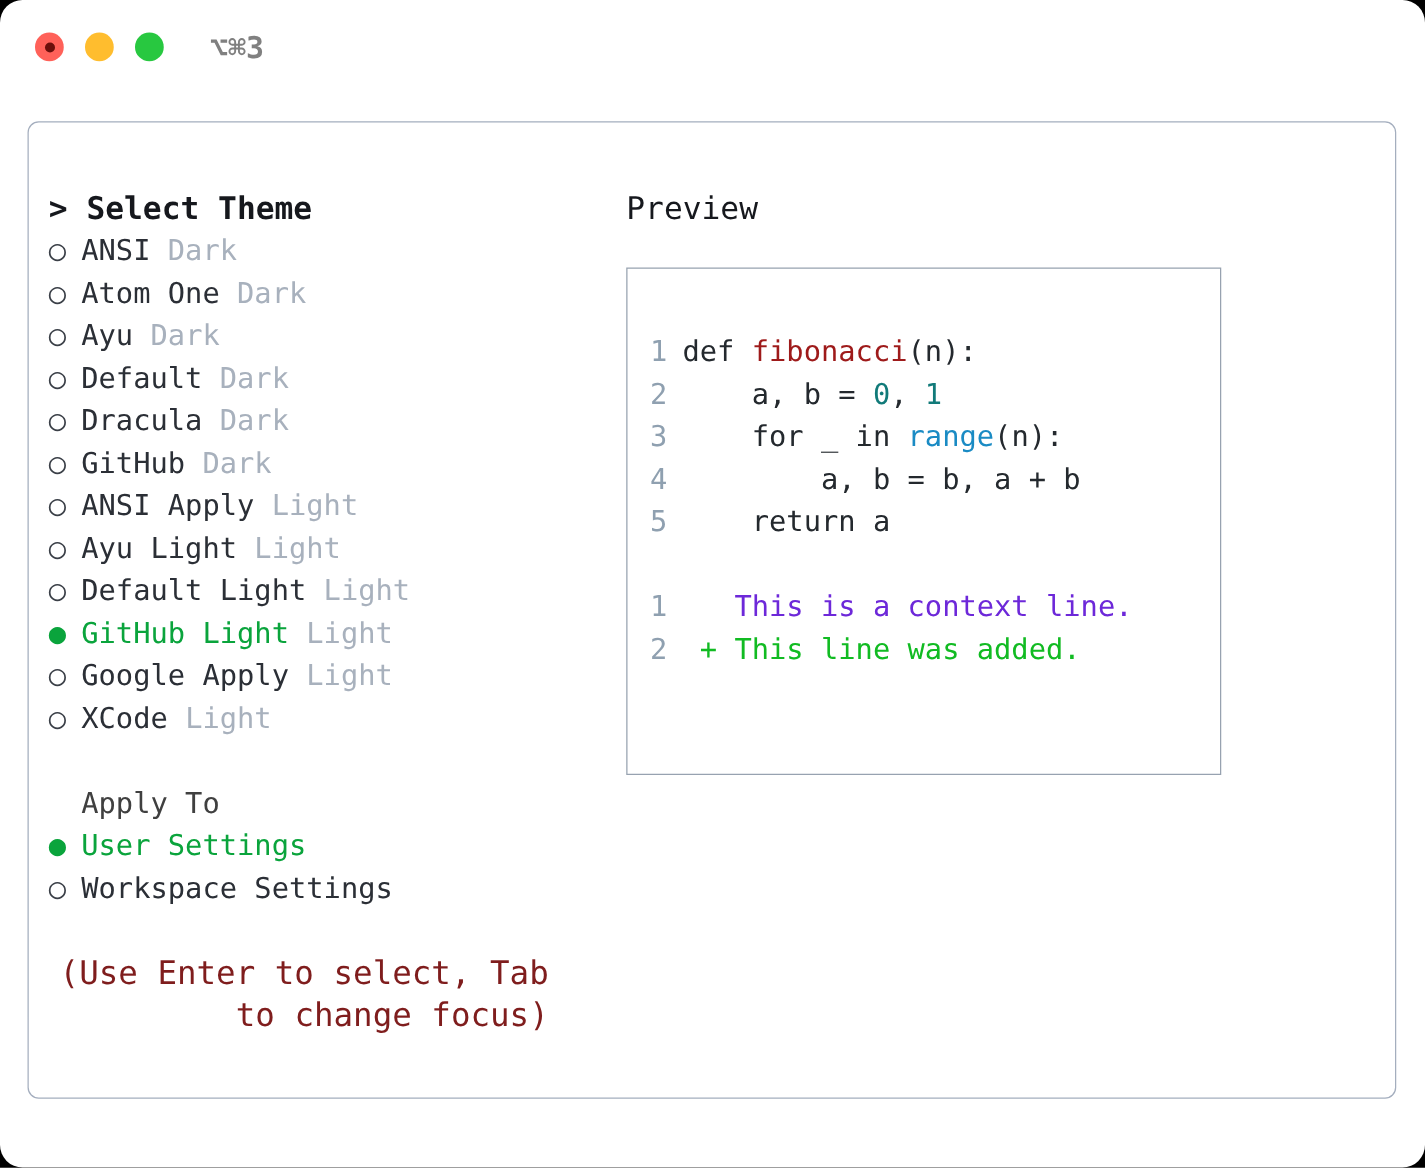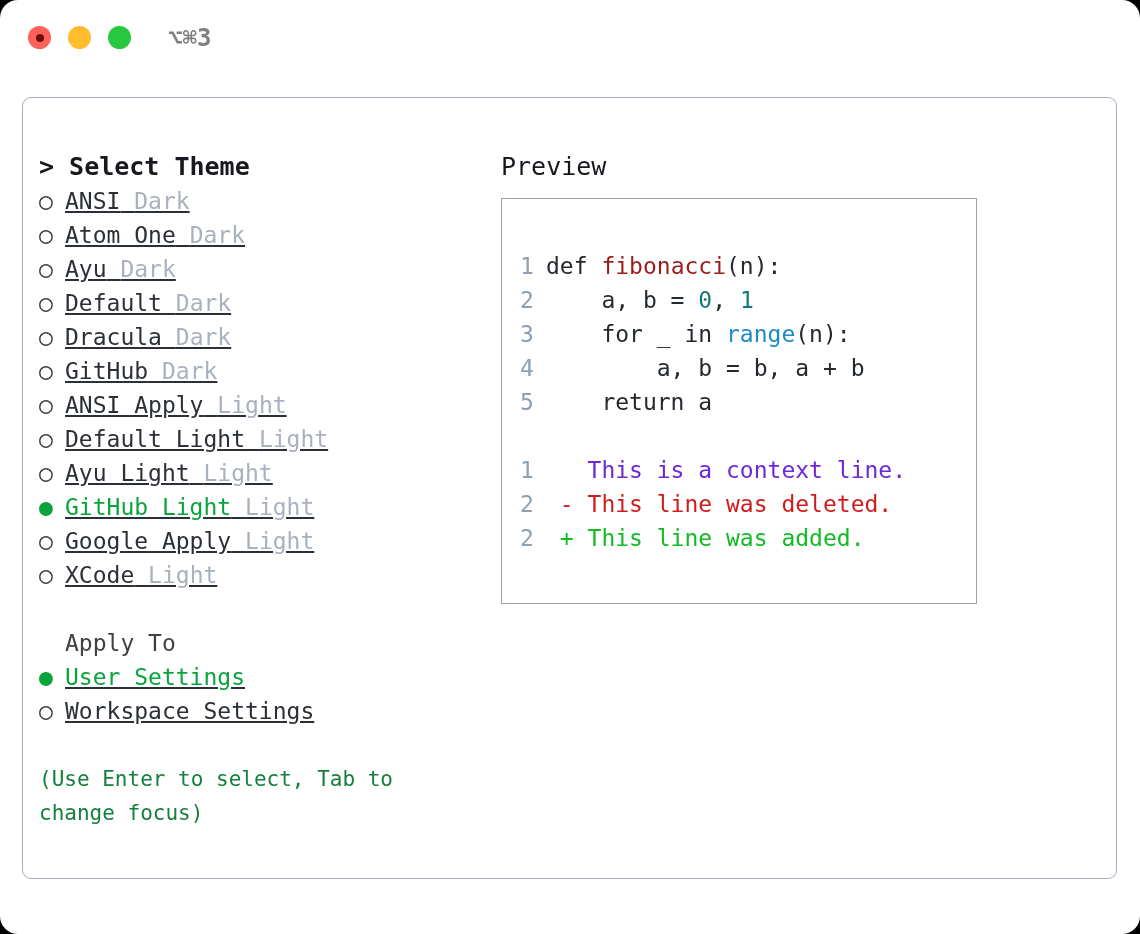--- a/index.html
+++ b/index.html
@@ -103,21 +103,20 @@
     white-space: pre;
     display: block;
   }
 
   .opt-row {
     display: block;
     font-size: 23px;
     line-height: 34px;
     white-space: pre;
     color: #2b2f36;
-    text-decoration: underline;
   }
   .marker {
     display: inline-block;
     width: 26px;
     color: #3a3f47;
   }
   .marker.sel { color: #0aa43c; }
   .opt-label.sel { color: #0aa43c; text-align: right; }
   .suffix { color: #a8b1bd; }
 
@@ -128,46 +127,47 @@
     font-size: 23px;
     line-height: 34px;
     color: #404040;
     white-space: pre;
     padding-left: 26px;
   }
 
   .hint {
     display: block;
     margin-top: 34px;
-    font-size: 21px;
-    line-height: 34px;
-    color: #15803d;
+    font-size: 26px;
+    line-height: 34px;
+    color: #7f1d1d;
     width: 400px;
     white-space: normal;
     word-spacing: 0px;
+    text-align: right;
   }
 
   
   .right-col {
     position: absolute;
     left: 478px;
     top: 52px;
     width: 500px;
   }
   .preview-head {
     font-size: 25px;
     line-height: 34px;
     font-weight: normal;
     color: #16181d;
     display: block;
     white-space: pre;
   }
 
   .preview-box {
-    margin-top: 14px;
+    margin-top: 30px;
     width: 476px;
     height: 406px;
     border: 1.8px solid #97a2b0;
     box-sizing: border-box;
     background: #ffffff;
     padding: 50px 0 0 18px;
   }
 
   .code-line {
     display: block;
@@ -213,22 +213,22 @@
       <span class="section-head">&gt; Select Theme</span>
 
       <div id="theme-list">
           <span class="opt-row"><span class="marker">○</span><span class="opt-label">ANSI</span><span> </span><span class="suffix">Dark</span></span>
           <span class="opt-row"><span class="marker">○</span><span class="opt-label">Atom One</span><span> </span><span class="suffix">Dark</span></span>
           <span class="opt-row"><span class="marker">○</span><span class="opt-label">Ayu</span><span> </span><span class="suffix">Dark</span></span>
           <span class="opt-row"><span class="marker">○</span><span class="opt-label">Default</span><span> </span><span class="suffix">Dark</span></span>
           <span class="opt-row"><span class="marker">○</span><span class="opt-label">Dracula</span><span> </span><span class="suffix">Dark</span></span>
           <span class="opt-row"><span class="marker">○</span><span class="opt-label">GitHub</span><span> </span><span class="suffix">Dark</span></span>
           <span class="opt-row"><span class="marker">○</span><span class="opt-label">ANSI Apply</span><span> </span><span class="suffix">Light</span></span>
+          <span class="opt-row"><span class="marker">○</span><span class="opt-label">Ayu Light</span><span> </span><span class="suffix">Light</span></span>
           <span class="opt-row"><span class="marker">○</span><span class="opt-label">Default Light</span><span> </span><span class="suffix">Light</span></span>
-          <span class="opt-row"><span class="marker">○</span><span class="opt-label">Ayu Light</span><span> </span><span class="suffix">Light</span></span>
           <span class="opt-row"><span class="marker sel">●</span><span class="opt-label sel">GitHub Light</span><span> </span><span class="suffix">Light</span></span>
           <span class="opt-row"><span class="marker">○</span><span class="opt-label">Google Apply</span><span> </span><span class="suffix">Light</span></span>
           <span class="opt-row"><span class="marker">○</span><span class="opt-label">XCode</span><span> </span><span class="suffix">Light</span></span>
         </div>
 
       <span class="spacer-row"></span>
 
       <span class="apply-head">Apply To</span>
 
       <div id="apply-list">
@@ -246,20 +246,19 @@
         <div id="code-block">
             <span class="code-line"><span class="ln">1</span><span>def </span><span class="tok-fn">fibonacci</span><span>(n):</span></span>
             <span class="code-line"><span class="ln">2</span><span>    a, b = </span><span class="tok-num">0</span><span>, </span><span class="tok-num">1</span></span>
             <span class="code-line"><span class="ln">3</span><span>    for _ in </span><span class="tok-call">range</span><span>(n):</span></span>
             <span class="code-line"><span class="ln">4</span><span>        a, b = b, a + b</span></span>
             <span class="code-line"><span class="ln">5</span><span>    return a</span></span>
           </div>
         <span class="code-gap"></span>
         <div id="diff-block">
             <span class="code-line"><span class="ln">1</span><span class="diff-ctx">   This is a context line.</span></span>
-            <span class="code-line"><span class="ln">2</span><span class="diff-del"> - This line was deleted.</span></span>
             <span class="code-line"><span class="ln">2</span><span class="diff-add"> + This line was added.</span></span>
           </div>
       </div>
     </div>
 
   </div>
 </div>
 
 </body></html>

